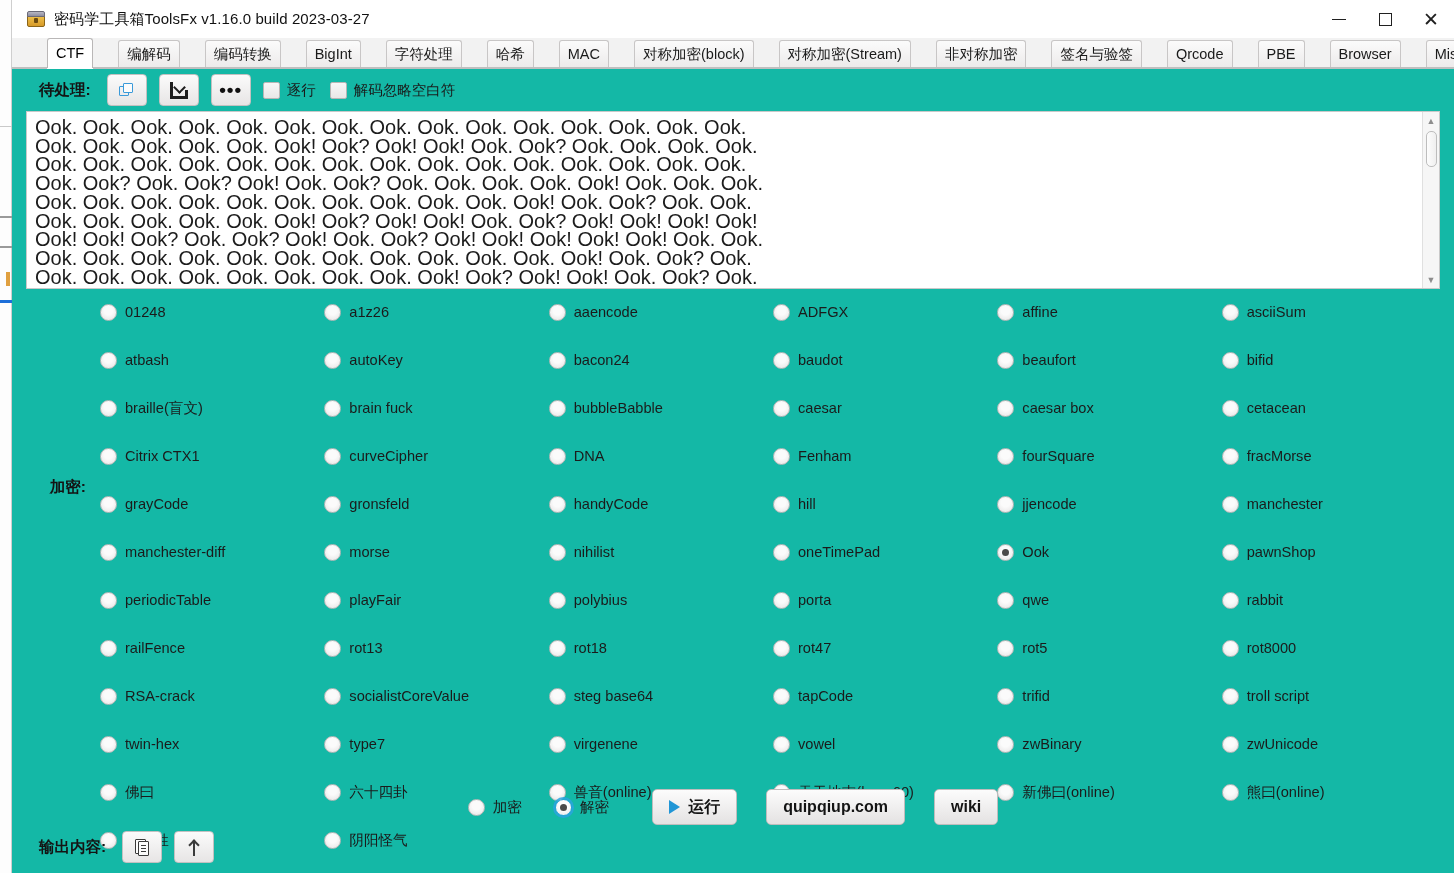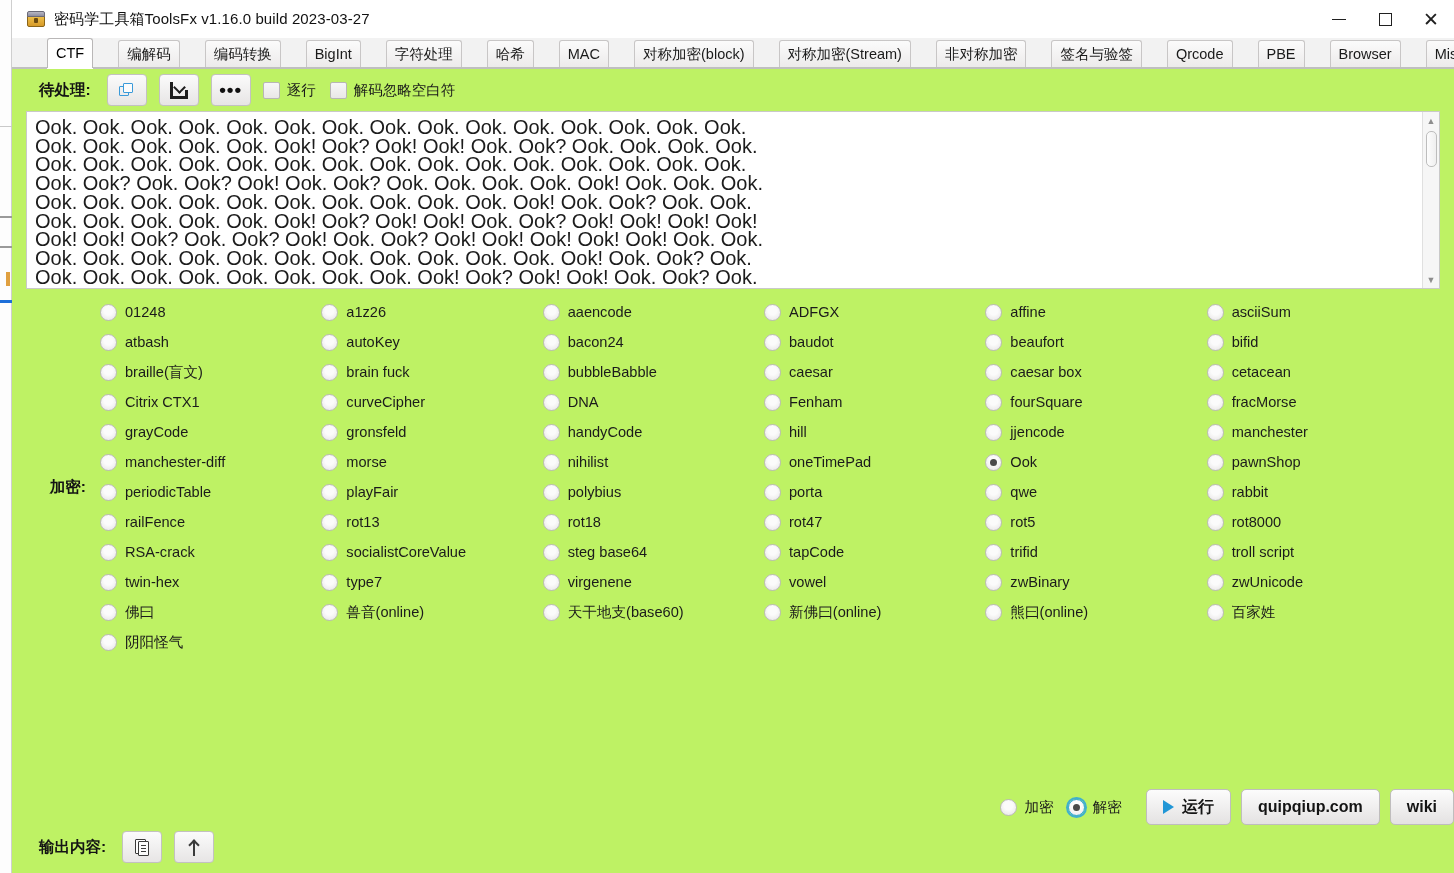--- a/index.html
+++ b/index.html
@@ -91,21 +91,21 @@
     position: relative; z-index: 3;
     box-shadow: 0 1px 0 0 #ffffff;
   }
   #tabstrip::after {
     content:''; position:absolute; left:0; right:0; bottom:0;
     height:1px; background:#bfbfbf;
   }
 
   
   #content {
-    flex: 1 1 auto; background: #bef264;
+    flex: 1 1 auto; background: #14b8a6;
     position: relative; overflow: hidden;
   }
 
   
   #input-toolbar {
     position: absolute; left: 0; top: 0; right: 0; height: 42px;
     display: flex; align-items: center; padding-left: 27px;
   }
   .section-label {
     font-size: 15.5px; font-weight: bold; color: #141414;
@@ -195,20 +195,21 @@
   }
   #cipher-label {
     position: absolute; right: 14px; top: 180px;
     font-size: 15.5px; font-weight: bold; color: #141414;
   }
   #cipher-grid {
     flex: 1 1 auto; display: grid;
     grid-template-columns: repeat(6, 1fr);
     row-gap: 0px; column-gap: 0px;
     padding-right: 26px;
+    gap: 18px;
   }
   .radio-item {
     display: flex; align-items: center;
     height: 30px; cursor: default; min-width: 0;
   }
   .radio {
     width: 17px; height: 17px; border-radius: 50%;
     border: 1px solid #bcbaba;
     background: radial-gradient(circle at 50% 38%, #fbfbfb 35%, #e4e2e2 100%);
     flex: 0 0 auto; margin-right: 8px; position: relative;
@@ -218,21 +219,21 @@
     width: 7px; height: 7px; border-radius:50%; background:#4a4a4a;
   }
   .radio-label {
     font-size: 14.6px; color: #1b1b1b; white-space: nowrap;
     overflow: visible;
   }
 
   
   #run-row {
     position: absolute; left: 0; top: 716px; right: 0; height: 44px;
-    display: flex; align-items: center; justify-content: flex-end;
+    display: flex; align-items: center; justify-content: center; gap: 19px;
   }
   #run-row .radio-item { margin-right: 14px; height: 30px; }
   .radio.accent {
     border-color: #2aa3e0;
     box-shadow: 0 0 0 2px rgba(42,163,224,0.85);
     background: radial-gradient(circle at 50% 38%, #fdfdfd 35%, #e8e6e6 100%);
   }
   .pbtn {
     height: 36px; padding: 0 16px; margin-left: 10px;
     background: linear-gradient(#fcfcfc, #e4e2e2);
@@ -622,20 +623,24 @@
           <div class="radio-item">
             <span class="radio"></span>
             <span class="radio-label">zwUnicode</span>
           </div>
           <div class="radio-item">
             <span class="radio"></span>
             <span class="radio-label">佛曰</span>
           </div>
           <div class="radio-item">
             <span class="radio"></span>
+            <span class="radio-label">六十四卦</span>
+          </div>
+          <div class="radio-item">
+            <span class="radio"></span>
             <span class="radio-label">兽音(online)</span>
           </div>
           <div class="radio-item">
             <span class="radio"></span>
             <span class="radio-label">天干地支(base60)</span>
           </div>
           <div class="radio-item">
             <span class="radio"></span>
             <span class="radio-label">新佛曰(online)</span>
           </div>

